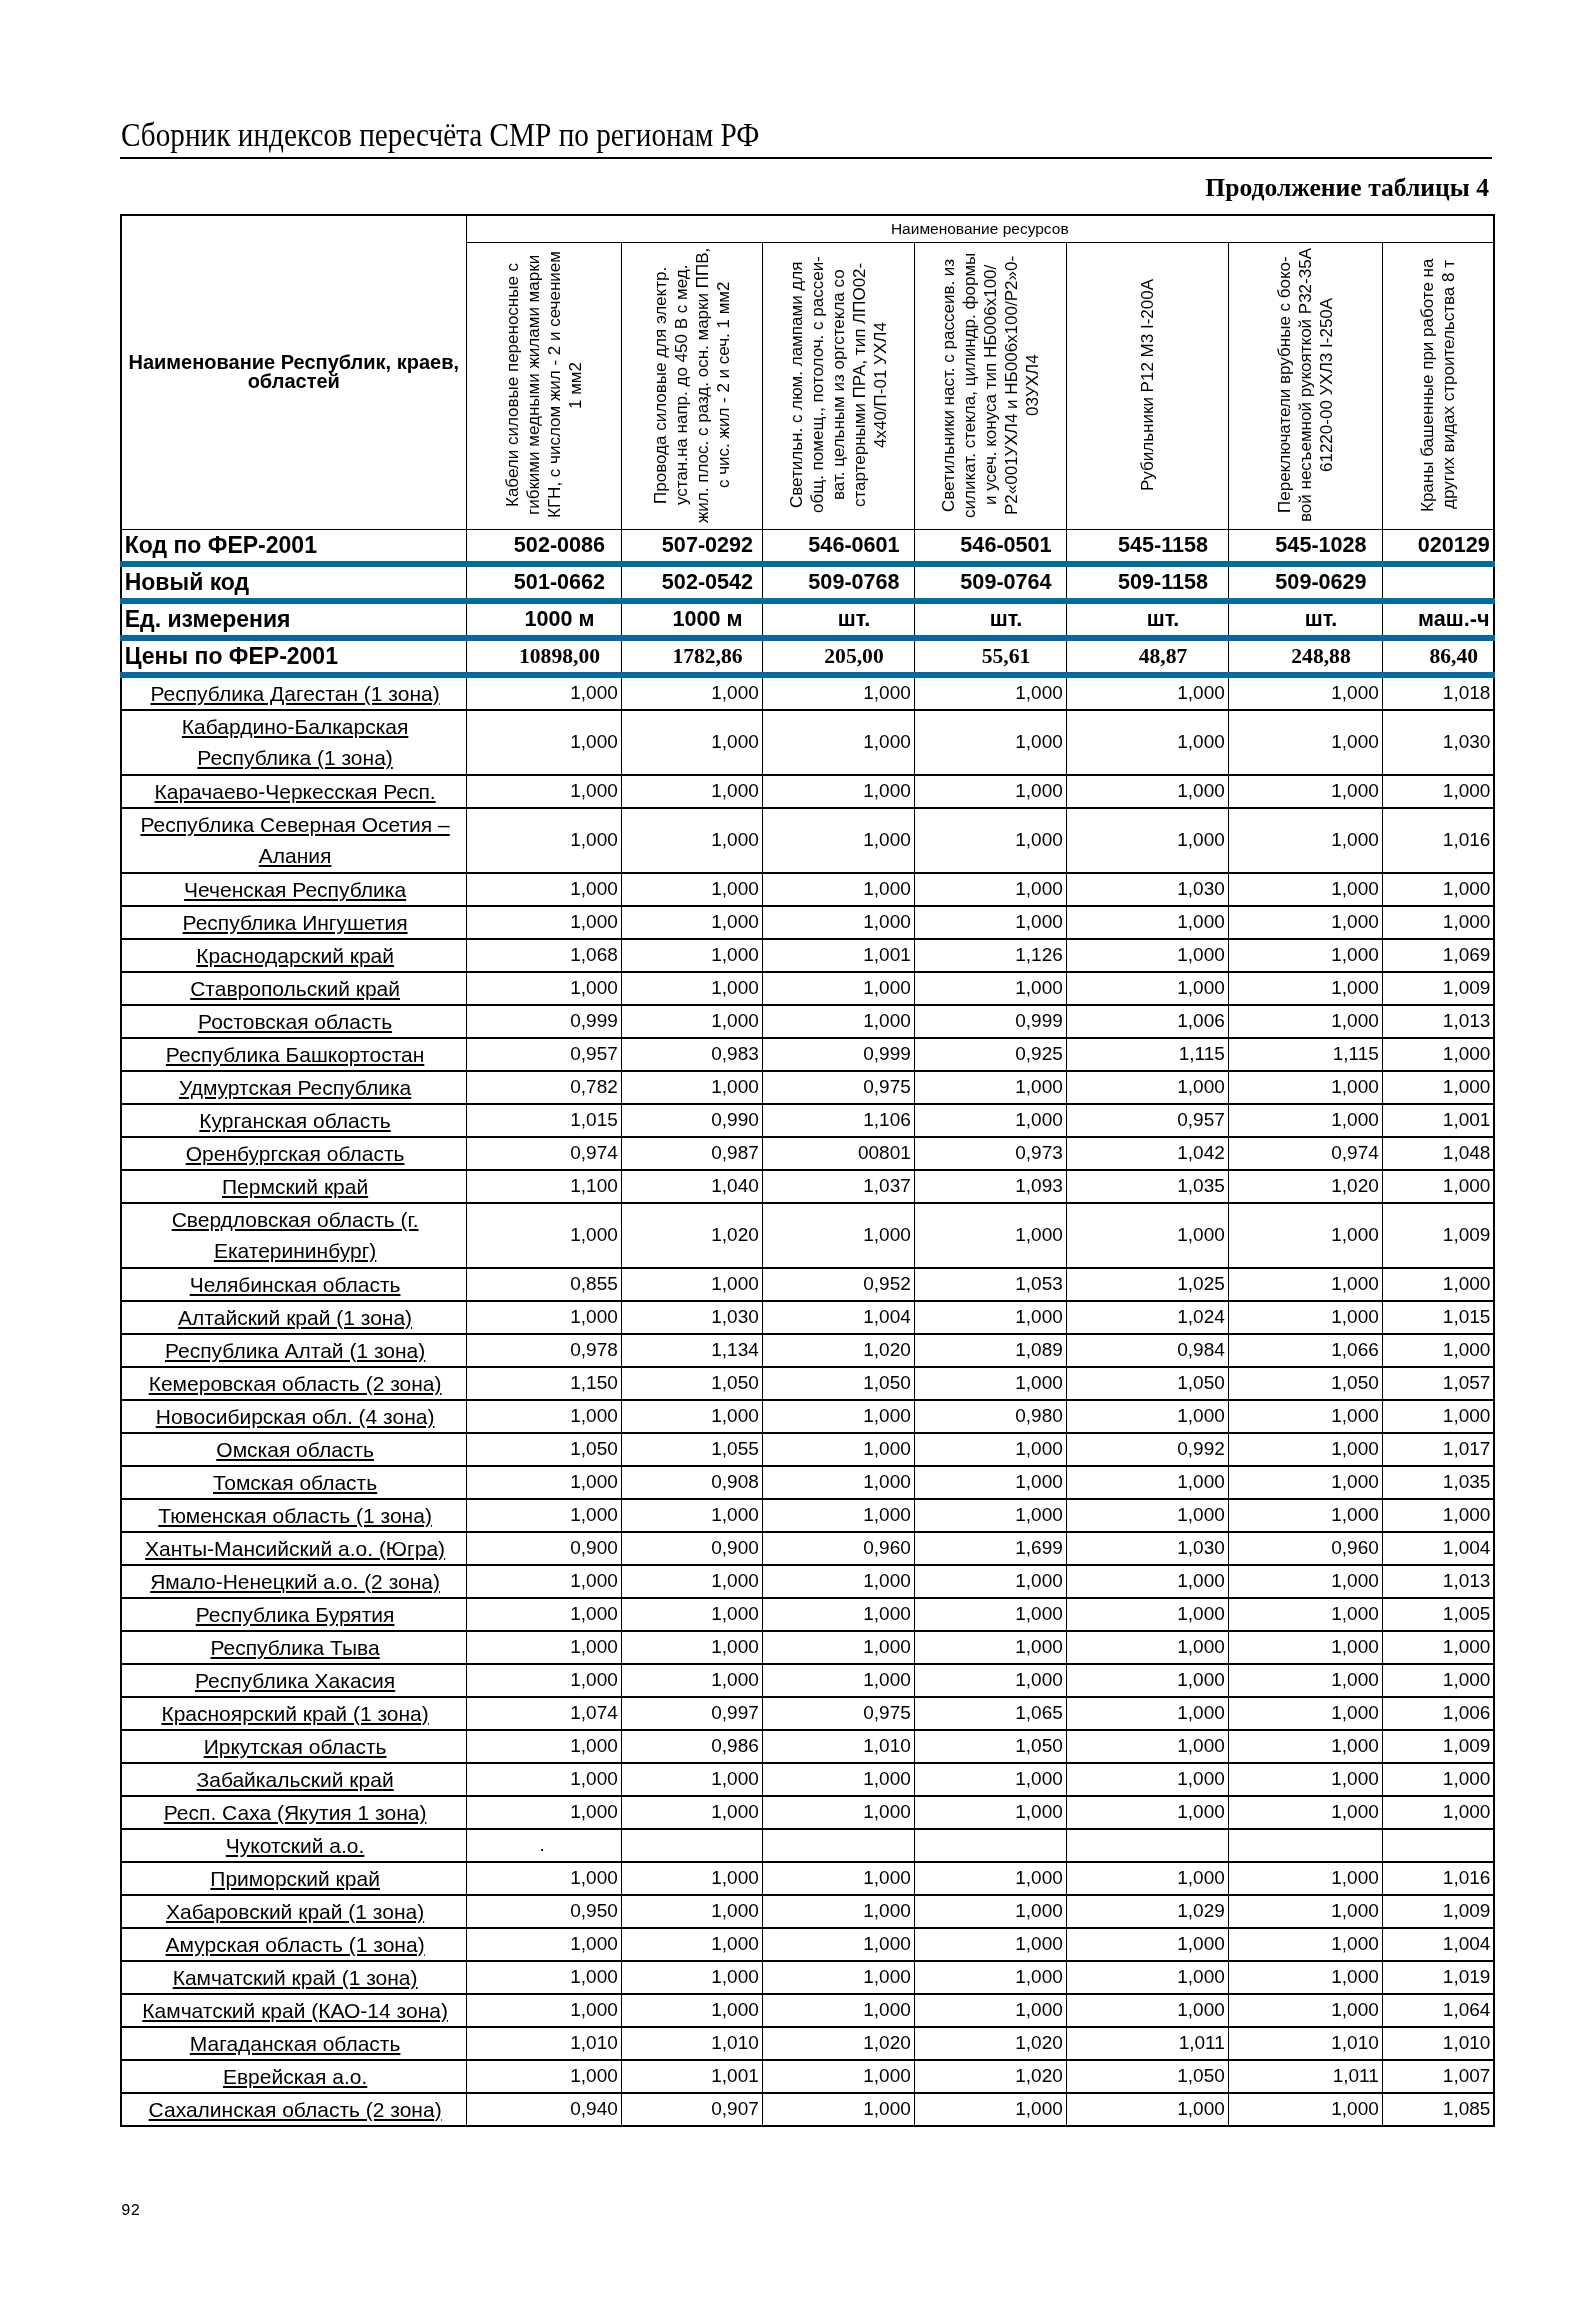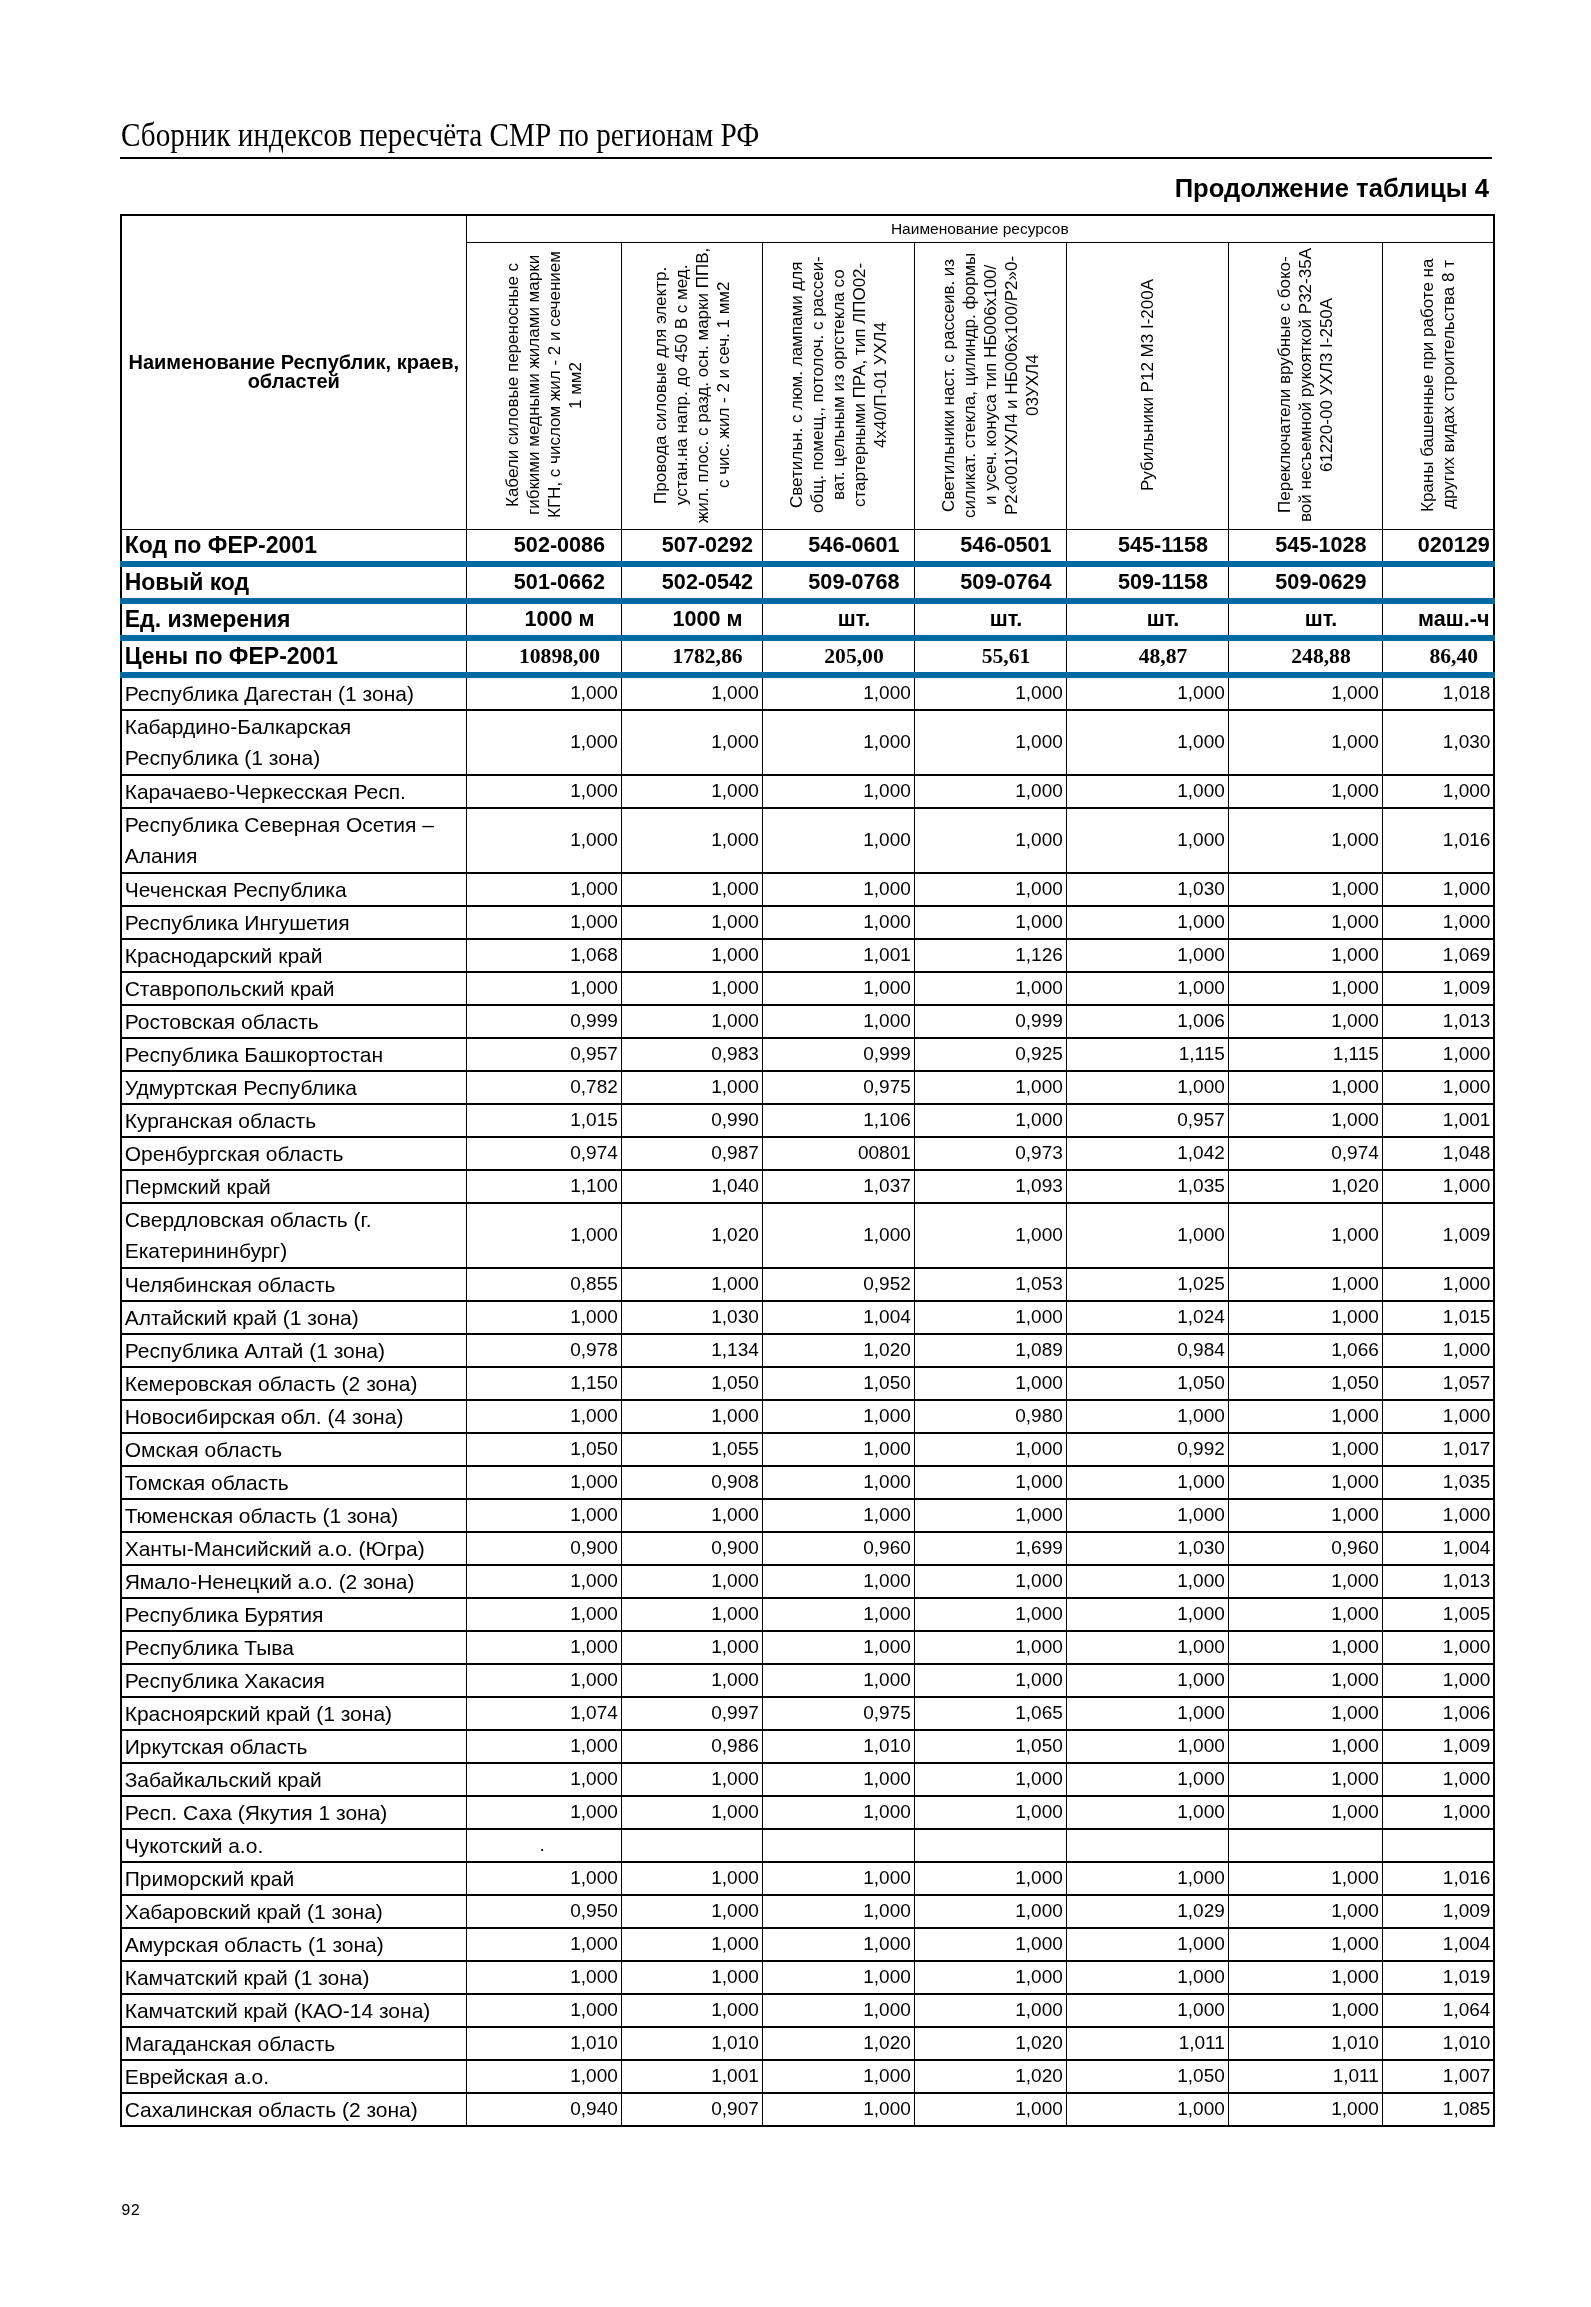--- a/index.html
+++ b/index.html
@@ -5,21 +5,21 @@
   html, body { margin: 0; padding: 0; background: #ffffff; }
   body { width: 1591px; height: 2307px; position: relative; overflow: hidden; color: #000; }
   .doc-title {
     position: absolute; left: 121px; top: 115px;
     font-family: "Liberation Serif", serif; font-size: 34px; line-height: 40px;
     transform: scaleX(0.86); transform-origin: left center; white-space: nowrap;
   }
   .title-rule { position: absolute; left: 120px; top: 157px; width: 1372px; height: 2px; background: #000; }
   .continuation {
     position: absolute; right: 102px; top: 172px;
-    font-family: Liberation Sans, sans-serif; font-weight: bold; font-size: 25.6px; line-height: 32px;
+    font-family: Liberation Serif, serif; font-weight: bold; font-size: 25.6px; line-height: 32px;
     white-space: nowrap;
   }
   table.main {
     position: absolute; left: 120px; top: 214px; width: 1372px;
     border-collapse: collapse; table-layout: fixed;
     font-family: "Liberation Sans", sans-serif;
     border: 2.7px double #000;
   }
   table.main td, table.main th { border: 1px solid #000; padding: 0; }
   .h-left { font-weight: bold; font-size: 20px; text-align: center; vertical-align: middle; line-height: 19px; }
@@ -29,21 +29,21 @@
     writing-mode: vertical-rl; transform: rotate(180deg);
     font-size: 17px; line-height: 21px; font-weight: normal; text-align: center;
     display: inline-block; max-height: 276px;
   }
   tr.code-row td { height: 31px; font-weight: bold; border-bottom: 6px solid #0369a1; }
   tr.code-row td.label { font-size: 23px; text-align: left; padding-left: 2.7px; transform-origin: left; }
   tr.code-row td.val { font-size: 21.6px; text-align: center; padding-left: 32px; }
   tr.price-row td.val { font-family: "Liberation Serif", serif; font-size: 21.6px; }
   tr.data-row td { height: 30px; border-bottom: 2px solid #000; font-size: 20px; }
   tr.data-row.tall td { height: 63px; }
-  tr.data-row td.region { text-align: left; padding-left: 2.7px; line-height: 31px; font-size: 21px; }
+  tr.data-row td.region { text-align: center; padding-left: 2.7px; line-height: 31px; font-size: 21px; text-decoration: underline; }
   tr.data-row td.num { text-align: right; padding-right: 2.7px; font-size: 19px; }
   .page-number {
     position: absolute; left: 121px; top: 2202px;
     font-family: Liberation Mono, monospace; font-size: 16px;
   }
 </style>
 </head>
 <body>
 
 <div class="doc-title">Сборник индексов пересчёта СМР  по регионам РФ</div>

